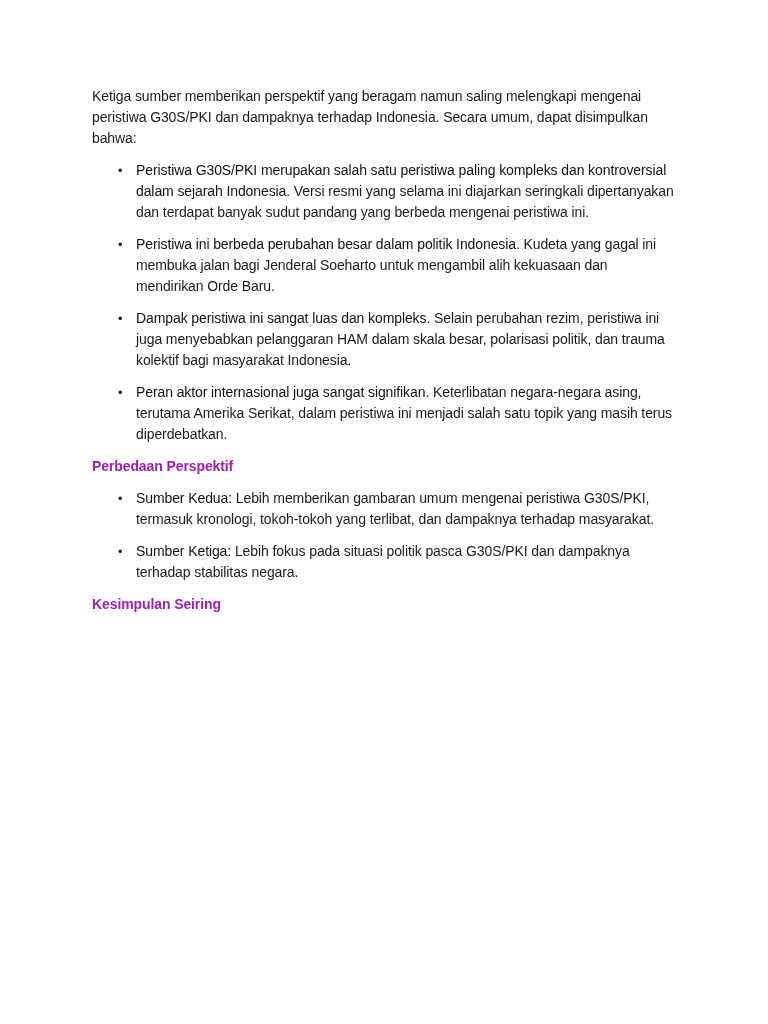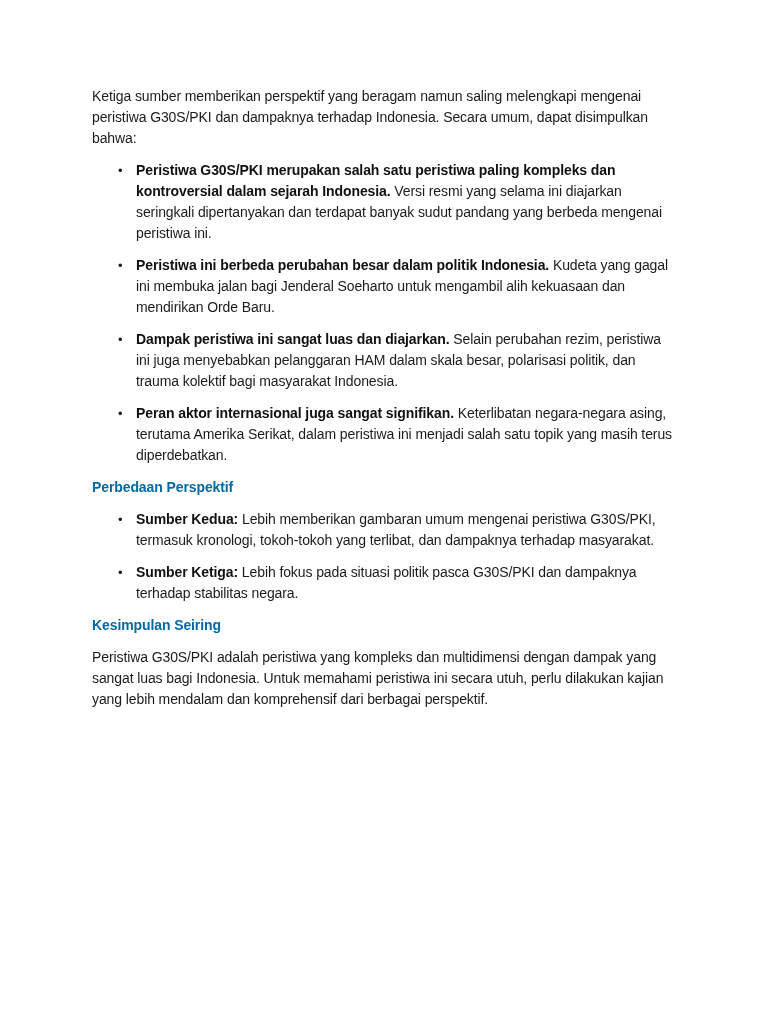--- a/index.html
+++ b/index.html
@@ -28,65 +28,64 @@
     color: #1b1b1b;
   }
   .content p {
     margin: 0 0 11px 0;
   }
   .content h2 {
     font-size: 14px;
     line-height: 21px;
     font-weight: 700;
     margin: 0 0 11px 0;
-    color: #0369a1;
+    color: #a21caf;
   }
   ul.doc-list {
     list-style: none;
     margin: 0;
     padding: 0 0 0 44px;
   }
   ul.doc-list li {
     position: relative;
     margin: 0 0 11px 0;
   }
   ul.doc-list li::before {
     content: "\2022";
     position: absolute;
     left: -18px;
     top: 0;
     font-size: 13px;
     color: #1b1b1b;
   }
   strong {
-    font-weight: 700;
+    font-weight: 400;
     color: #111111;
   }
 </style>
 </head>
 <body>
 
 <div class="page">
   <div class="content">
 
     <p>Ketiga sumber memberikan perspektif yang beragam namun saling melengkapi mengenai peristiwa G30S/PKI dan dampaknya terhadap Indonesia. Secara umum, dapat disimpulkan bahwa:</p>
 
     <ul class="doc-list">
         <li><strong>Peristiwa G30S/PKI merupakan salah satu peristiwa paling kompleks dan kontroversial dalam sejarah Indonesia.</strong><span> Versi resmi yang selama ini diajarkan seringkali dipertanyakan dan terdapat banyak sudut pandang yang berbeda mengenai peristiwa ini.</span></li>
         <li><strong>Peristiwa ini berbeda perubahan besar dalam politik Indonesia.</strong><span> Kudeta yang gagal ini membuka jalan bagi Jenderal Soeharto untuk mengambil alih kekuasaan dan mendirikan Orde Baru.</span></li>
-        <li><strong>Dampak peristiwa ini sangat luas dan diajarkan.</strong><span> Selain perubahan rezim, peristiwa ini juga menyebabkan pelanggaran HAM dalam skala besar, polarisasi politik, dan trauma kolektif bagi masyarakat Indonesia.</span></li>
+        <li><strong>Dampak peristiwa ini sangat luas dan kompleks.</strong><span> Selain perubahan rezim, peristiwa ini juga menyebabkan pelanggaran HAM dalam skala besar, polarisasi politik, dan trauma kolektif bagi masyarakat Indonesia.</span></li>
         <li><strong>Peran aktor internasional juga sangat signifikan.</strong><span> Keterlibatan negara-negara asing, terutama Amerika Serikat, dalam peristiwa ini menjadi salah satu topik yang masih terus diperdebatkan.</span></li>
       </ul>
 
     <h2>Perbedaan Perspektif</h2>
 
 
     <ul class="doc-list">
         <li><strong>Sumber Kedua:</strong><span> Lebih memberikan gambaran umum mengenai peristiwa G30S/PKI, termasuk kronologi, tokoh-tokoh yang terlibat, dan dampaknya terhadap masyarakat.</span></li>
         <li><strong>Sumber Ketiga:</strong><span> Lebih fokus pada situasi politik pasca G30S/PKI dan dampaknya terhadap stabilitas negara.</span></li>
       </ul>
 
     <h2>Kesimpulan Seiring</h2>
 
-    <p>Peristiwa G30S/PKI adalah peristiwa yang kompleks dan multidimensi dengan dampak yang sangat luas bagi Indonesia. Untuk memahami peristiwa ini secara utuh, perlu dilakukan kajian yang lebih mendalam dan komprehensif dari berbagai perspektif.</p>
 
   </div>
 </div>
 
 </body></html>

